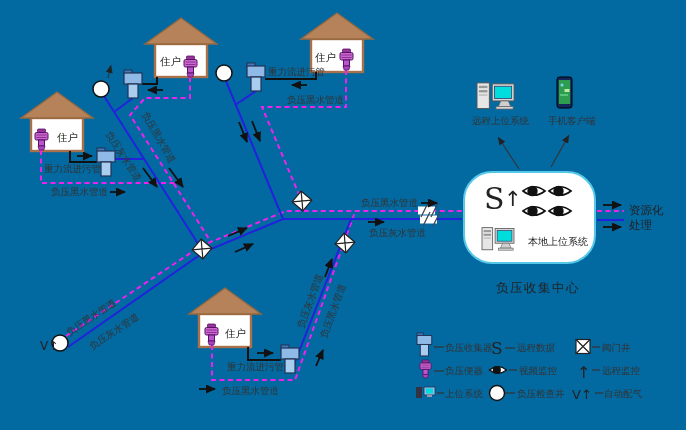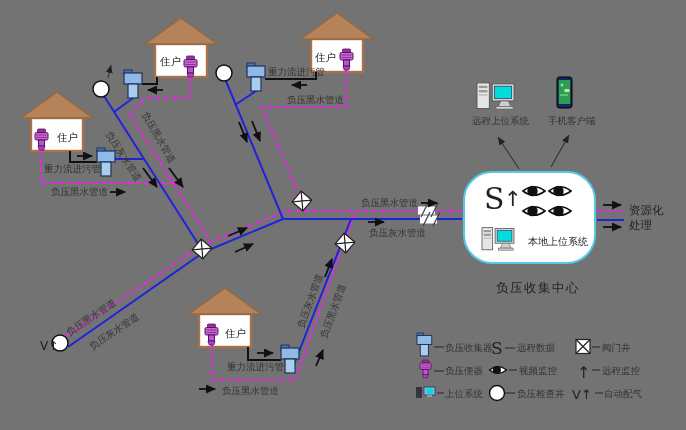--- a/index.html
+++ b/index.html
@@ -1,16 +1,16 @@
 <!DOCTYPE html>
 <html><head>
 <meta charset="utf-8">
 <style>
   html,body{margin:0;padding:0;background:#fff;}
-  .stage{position:relative;width:686px;height:430px;background:#737373;overflow:hidden;}
+  .stage{position:relative;width:686px;height:430px;background:#0369a1;overflow:hidden;}
   svg text{font-family:"DejaVu Sans","Liberation Sans",sans-serif;fill:#222;}
   .bw{stroke:#ee22ee;stroke-width:2;fill:none;stroke-dasharray:5 3.5;}
   .gw{stroke:#2222dd;stroke-width:2;fill:none;}
   .blk{stroke:#111;stroke-width:2;fill:none;}
   .arr{stroke:#111;stroke-width:1.8;fill:none;}
   .thin{stroke:#333;stroke-width:1.1;fill:none;}
   .slash{stroke:#445;stroke-width:1.3;fill:none;}
   .lbl{font-size:9.5px;fill:#333;}
   .hz{font-size:10.5px;fill:#222;}
   .dash{stroke:#333;stroke-width:1.2;}

